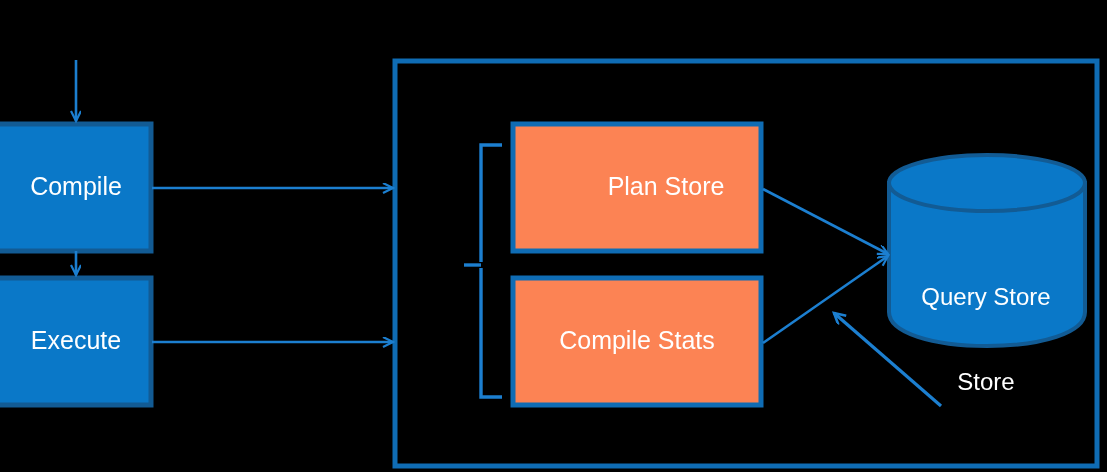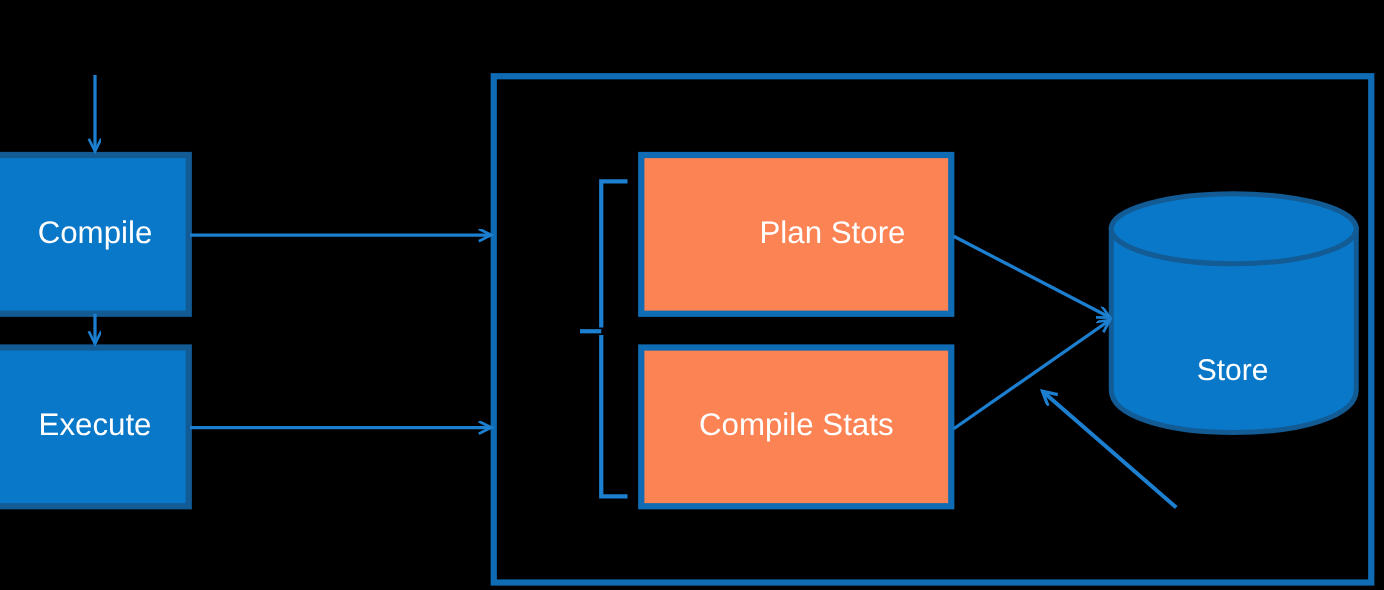--- a/index.html
+++ b/index.html
@@ -109,16 +109,17 @@
 
   <div class="node-label label-compile">Compile</div>
 
   <div class="node-label label-execute">Execute</div>
 
   <div class="node-label label-planstore">Plan Store</div>
 
   <div class="node-label label-runtime">Compile Stats</div>
 
   <div class="node-label label-schema">
+    <div>Query Store</div>
     <div>Store</div>
   </div>
 
 </div>
 
 </body></html>

